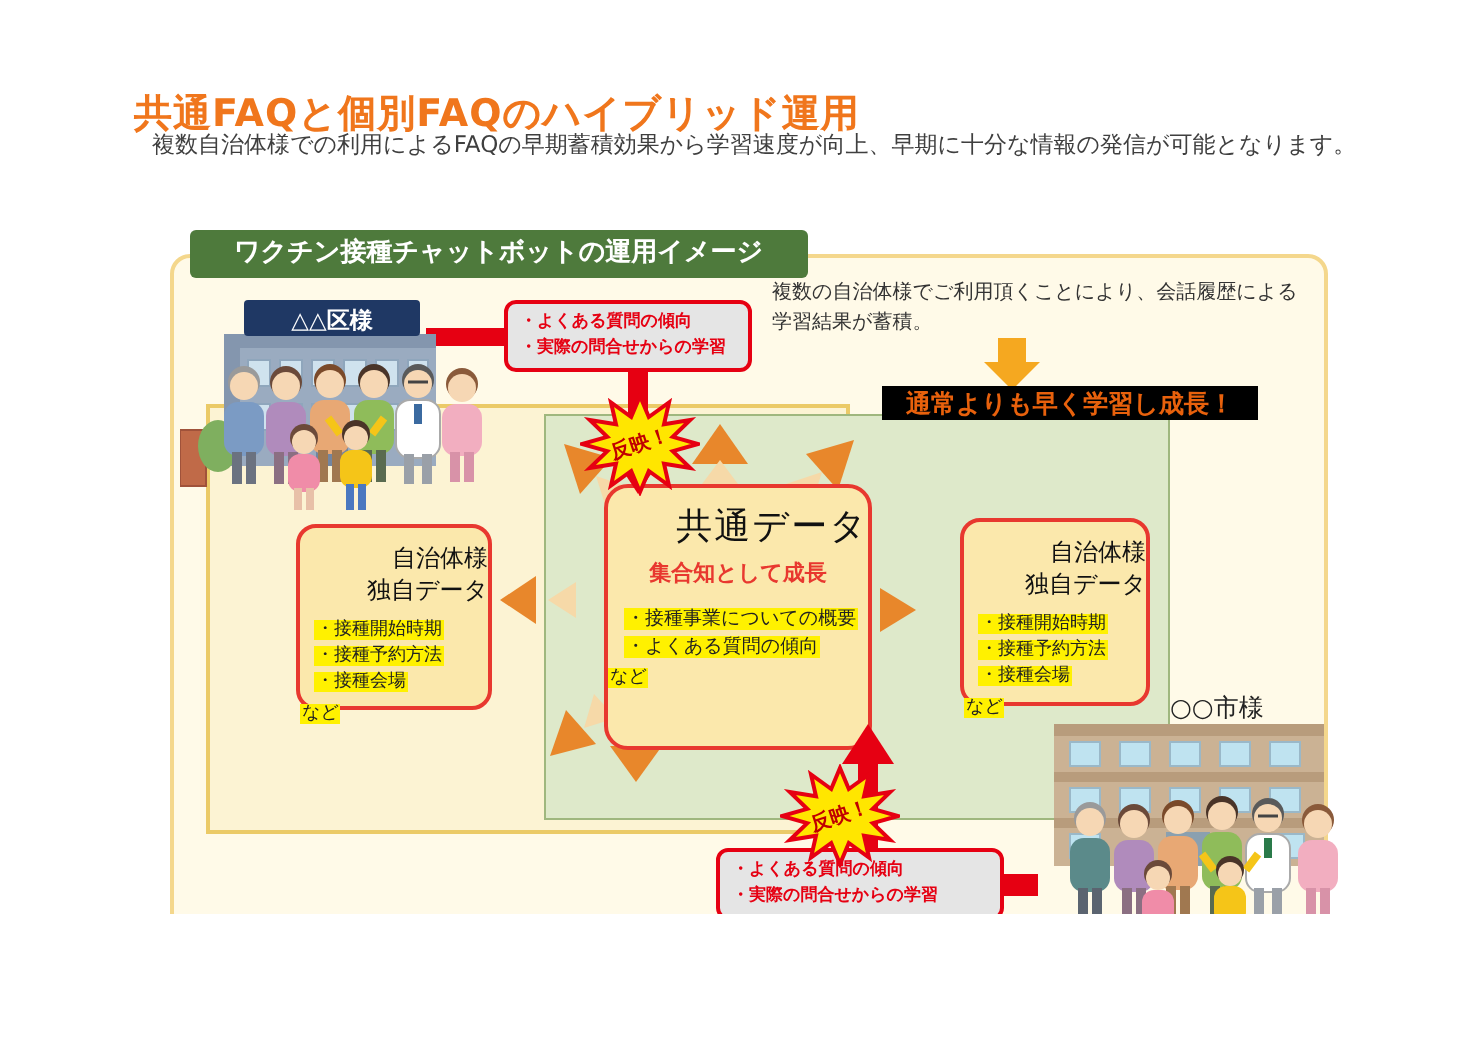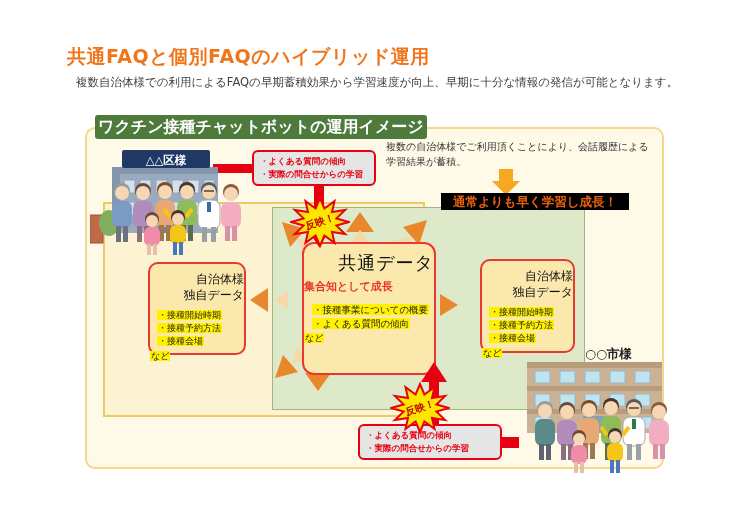--- a/index.html
+++ b/index.html
@@ -1,49 +1,49 @@
 <!DOCTYPE html>
 <html><head>
 <meta charset="utf-8">
 <style>
   html,body{margin:0;padding:0;background:#ffffff;width:737px;height:521px;
     font-family:"DejaVu Sans","Liberation Sans",sans-serif;}
-  #stage{position:relative;width:737px;height:521px;overflow:hidden;background:#fff;}
+  #stage{position:relative;width:737px;height:457px;overflow:hidden;background:#fff;}
   .abs{position:absolute;}
 
   
   #page-title{left:67px;top:44px;font-size:19px;font-weight:bold;color:#F0761C;letter-spacing:.5px;}
-  #page-subtitle{left:76px;top:75px;font-size:11.5px;color:#3f3f3f;}
+  #page-subtitle{left:76px;top:65px;font-size:11.5px;color:#3f3f3f;}
 
   
   #panel{left:85px;top:127px;width:575px;height:338px;background:#FFFAE8;
     border:2px solid #F4D78C;border-radius:10px;z-index:0;}
-  #panel-tab{left:95px;top:115px;height:24px;line-height:24px;padding:0 3px;
-    background:#4E7A3C;color:#fff;font-size:16px;font-weight:bold;border-radius:3px;z-index:9;}
+  #panel-tab{left:95px;top:115px;height:24px;line-height:24px;padding:0 22px;
+    background:#4E7A3C;color:#fff;font-size:13px;font-weight:bold;border-radius:3px;z-index:9;}
 
   #note-text{left:386px;top:140px;width:272px;font-size:10px;color:#333;line-height:1.45;z-index:4;}
   #growth-arrow{left:492px;top:169px;z-index:4;}
   #growth-text{left:441px;top:194px;z-index:4;font-size:12.5px;font-weight:bold;color:#E8610C;}
   #growth-text .hl{background:#000000;padding:1px 12px;}
 
   
   #district-zone{left:103px;top:202px;width:318px;height:211px;background:#FCF3D3;
     border:2px solid #EBCA67;z-index:1;}
   #city-zone{left:272px;top:207px;width:311px;height:201px;background:#DEE9CA;
     border:1px solid #9FB77E;z-index:2;}
   #radiate-arrows{left:235px;top:200px;z-index:3;}
 
   
   .databox{background:#FBE8AC;border:2.5px solid #E8382F;border-radius:10px;z-index:4;box-sizing:border-box;}
   #left-box{left:148px;top:262px;width:98px;height:93px;}
   #right-box{left:480px;top:259px;width:95px;height:94px;}
   #center-box{left:302px;top:242px;width:134px;height:133px;border-radius:12px;}
   .mun-title{margin-top:8px;text-align:right;font-size:12px;line-height:1.3;color:#111;}
   .center-title{margin-top:7px;text-align:right;font-size:18px;color:#111;letter-spacing:1px;}
-  .center-sub{margin-top:4px;text-align:left;font-size:11px;font-weight:bold;color:#E8382F;}
+  .center-sub{margin-top:4px;text-align:center;font-size:11px;font-weight:bold;color:#E8382F;}
   .bullets{margin:6px 0 0 7px;}
   .bullets.center-b{margin-top:9px;margin-left:8px;}
   .bullet{font-size:9px;line-height:13px;color:#222;}
   .center-b .bullet{font-size:9.5px;line-height:13.5px;}
   .bullet .hl,.etc .hl{background:#FFF100;padding:0 1px;}
   .etc{margin:2px 10px 0 0;font-size:9px;color:#222;}
 
   
   .callout{background:#e5e5e5;border:2px solid #E60012;border-radius:6px;padding:3px 6px;
     font-size:8.5px;font-weight:bold;color:#E60012;line-height:1.55;z-index:6;}
@@ -59,21 +59,21 @@
   .burst{width:60px;height:52px;z-index:7;}
   #burst-top{left:290px;top:196px;}
   #burst-bottom{left:390px;top:382px;}
   .burst .label{position:absolute;left:0;top:0;width:60px;height:52px;display:flex;
     align-items:center;justify-content:center;font-size:10px;font-weight:bold;color:#C00000;
     transform:rotate(-18deg);}
 
   
   #left-building{left:100px;top:148px;z-index:8;}
   #left-crowd{left:90px;top:165px;z-index:8;}
-  #right-sign{left:585px;top:346px;font-size:12.5px;font-weight:bold;color:#222;z-index:8;}
+  #right-sign{left:585px;top:346px;font-size:12.5px;font-weight:normal;color:#222;z-index:8;}
   #right-building{left:527px;top:358px;z-index:8;}
   #right-crowd{left:531px;top:383px;z-index:8;}
 </style>
 </head>
 <body>
 
 <div id="stage">
 
   <div class="abs" id="page-title">共通FAQと個別FAQのハイブリッド運用</div>
   <div class="abs" id="page-subtitle">複数自治体様での利用によるFAQの早期蓄積効果から学習速度が向上、早期に十分な情報の発信が可能となります。</div>

